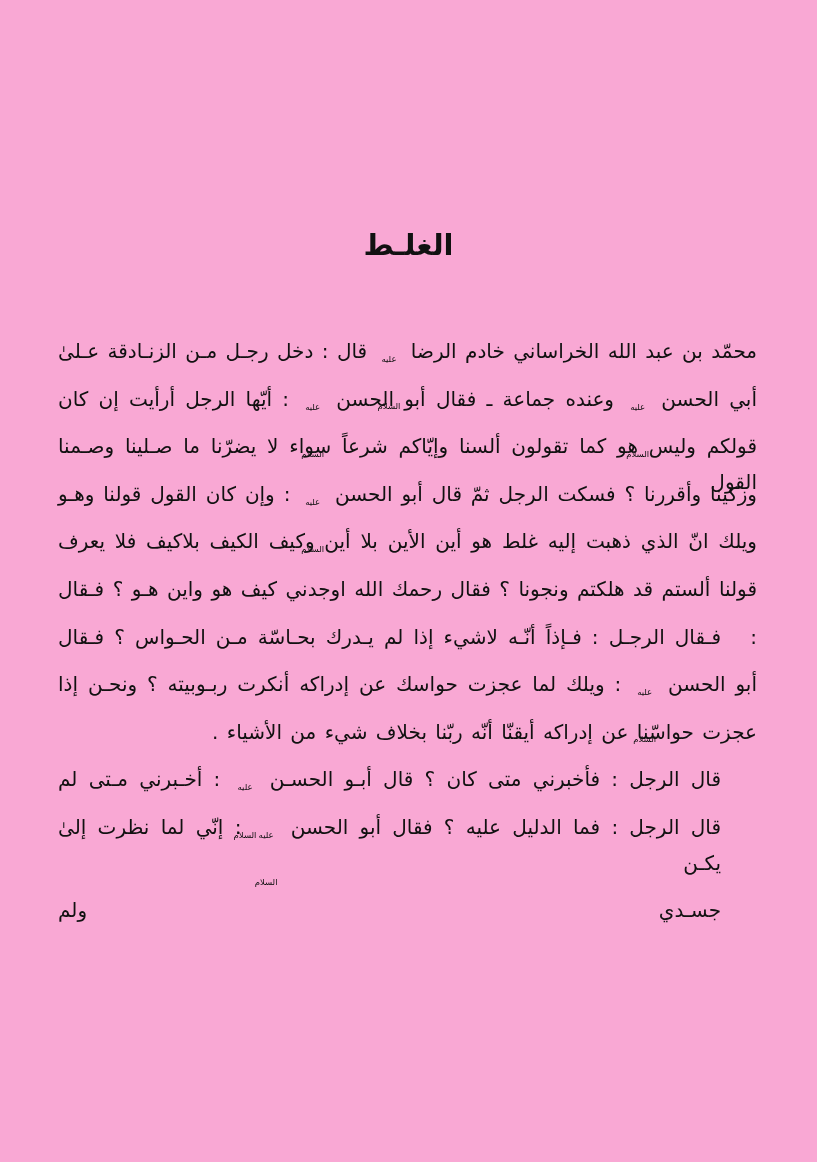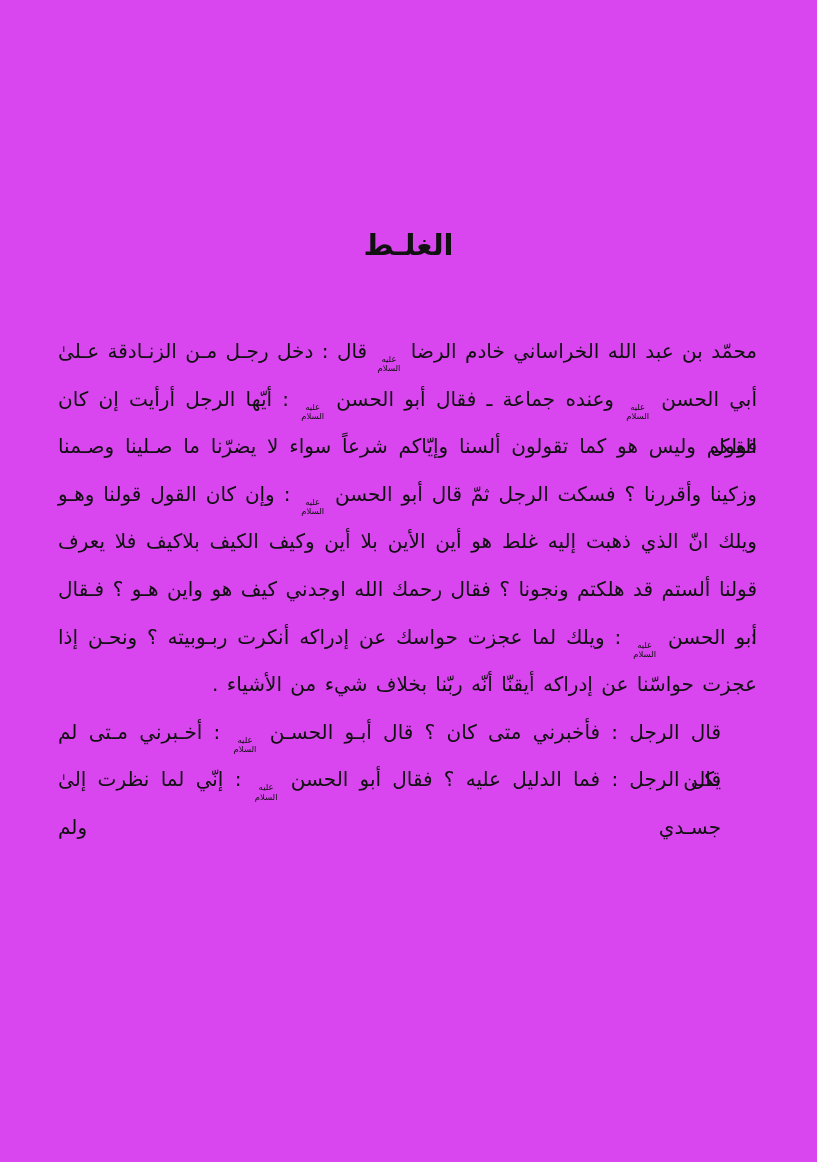--- a/index.html
+++ b/index.html
@@ -5,21 +5,21 @@
   html, body {
     margin: 0;
     padding: 0;
     background: #e8e8e8;
   }
   .page {
     position: relative;
     width: 817px;
     height: 1162px;
     margin: 0 auto;
-    background: #d946ef;
+    background: #f9a8d4;
     color: #111111;
     font-family: "DejaVu Sans", sans-serif;
     overflow: hidden;
   }
   .chapter-title {
     margin-top: 228px;
     text-align: center;
     font-size: 29px;
     font-weight: bold;
     direction: rtl;
@@ -51,20 +51,21 @@
     display: inline-flex;
     flex-direction: column;
     align-items: center;
     justify-content: center;
     font-size: 8.5px;
     line-height: 1.08;
     font-weight: normal;
     vertical-align: -4px;
     margin: 0 2px;
     letter-spacing: 0;
+    gap: 38px;
   }
 </style>
 </head>
 <body>
 
 <div class="page">
   <h1 class="chapter-title">الغلـط</h1>
 
   <div class="body-text">
       <div class="line">محمّد بن عبد الله الخراساني خادم الرضا <span class="honorific">
@@ -78,20 +79,21 @@
           <span>عليه</span>
           <span>السلام</span>
         </span> : أيّها الرجل أرأيت إن كان القول</div>
       <div class="line">قولكم وليس هو كما تقولون ألسنا وإيّاكم شرعاً سواء لا يضرّنا ما صـلينا وصـمنا</div>
       <div class="line">وزكينا وأقررنا ؟ فسكت الرجل ثمّ قال أبو الحسن <span class="honorific">
           <span>عليه</span>
           <span>السلام</span>
         </span> : وإن كان القول قولنا وهـو</div>
       <div class="line">ويلك انّ الذي ذهبت إليه غلط هو أين الأين بلا أين وكيف الكيف بلاكيف فلا يعرف</div>
       <div class="line">قولنا ألستم قد هلكتم ونجونا ؟ فقال رحمك الله اوجدني كيف هو واين هـو ؟ فـقال :</div>
+      <div class="line indent">فـقال الرجـل : فـإذاً أنّـه لاشيء إذا لم يـدرك بحـاسّة مـن الحـواس ؟ فـقال</div>
       <div class="line">أبو الحسن <span class="honorific">
           <span>عليه</span>
           <span>السلام</span>
         </span> : ويلك لما عجزت حواسك عن إدراكه أنكرت ربـوبيته ؟ ونحـن إذا</div>
       <div class="line last">عجزت حواسّنا عن إدراكه أيقنّا أنّه ربّنا بخلاف شيء من الأشياء .</div>
       <div class="line indent">قال الرجل : فأخبرني متى كان ؟ قال أبـو الحسـن <span class="honorific">
           <span>عليه</span>
           <span>السلام</span>
         </span> : أخـبرني مـتى لم يكـن</div>
       <div class="line indent">قال الرجل : فما الدليل عليه ؟ فقال أبو الحسن <span class="honorific">

